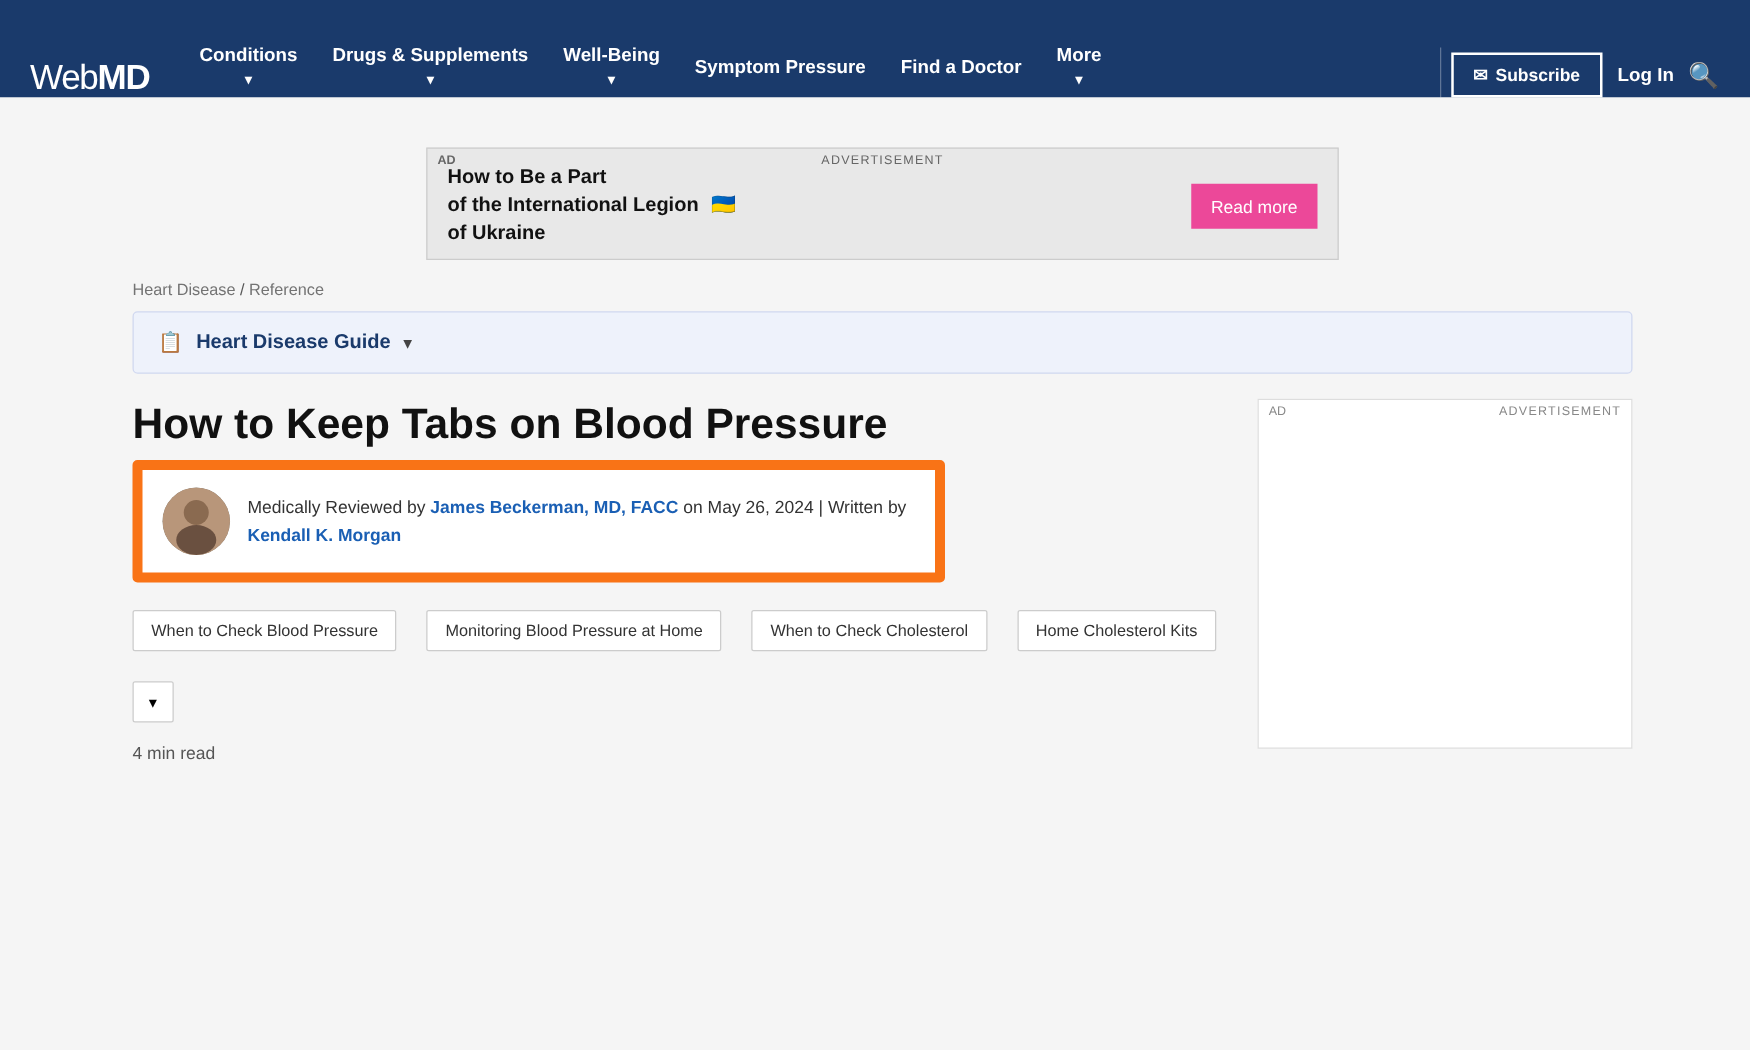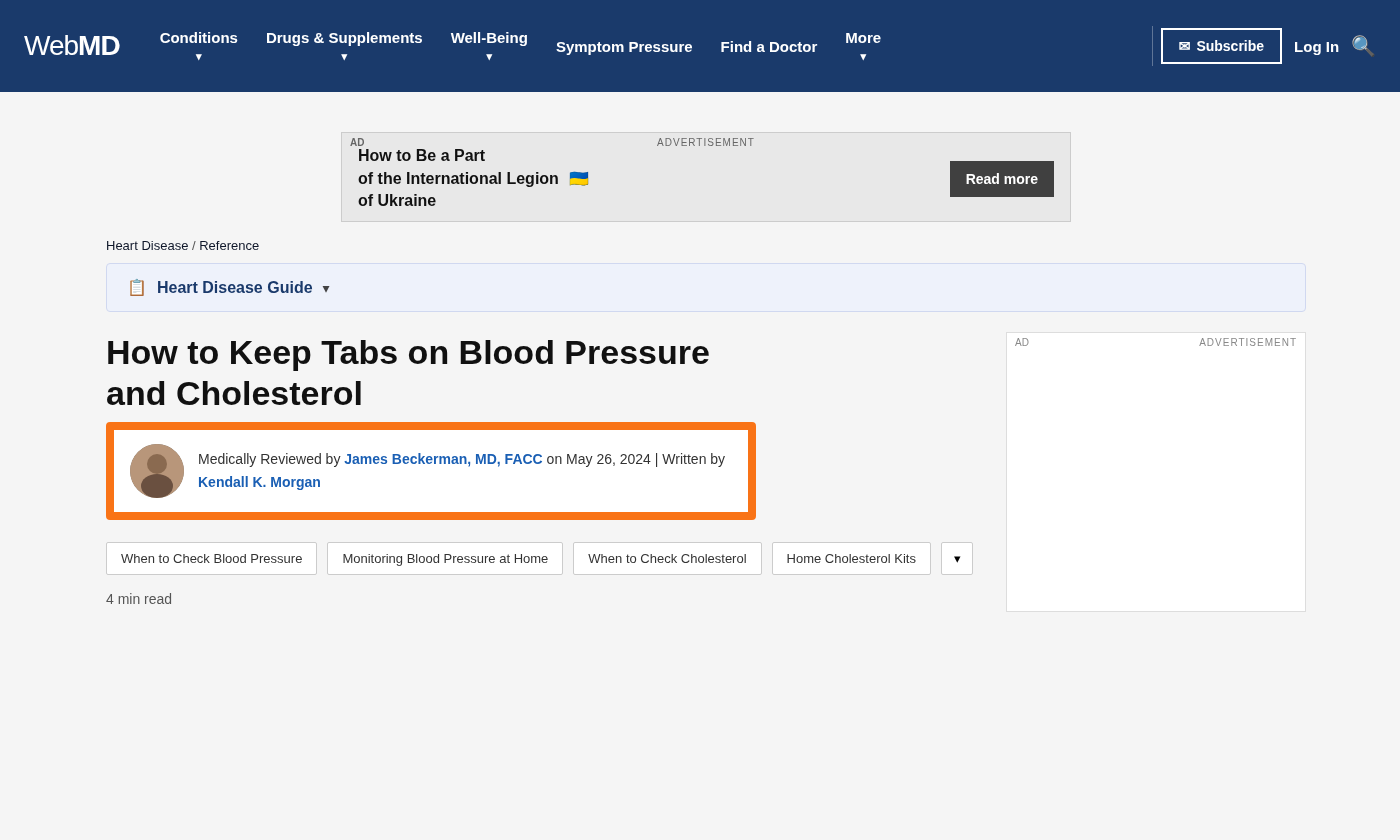--- a/index.html
+++ b/index.html
@@ -1,23 +1,23 @@
 <!DOCTYPE html>
 <html><head>
   <meta charset="utf-8">
   <style>
     * { margin: 0; padding: 0; box-sizing: border-box; }
     body { font-family: Arial, Helvetica, sans-serif; background: #f5f5f5; color: #333; }
 
     
     .navbar {
       background: #1a3a6b;
-      height: 92px;
-      display: flex;
-      align-items: center;
+      height: 78px;
+      display: flex;
+      align-items: flex-end;
       padding: 0 24px;
       gap: 0;
     }
     .navbar-logo {
       margin-right: 28px;
     }
     .logo-text {
       color: white;
       font-size: 28px;
       font-weight: 900;
@@ -158,43 +158,43 @@
       justify-content: space-between;
       gap: 36px;
     }
     .ad-content-text {
       font-size: 16px;
       font-weight: 700;
       line-height: 1.4;
       color: #111;
     }
     .read-more-btn {
-      background: #404040;
+      background: #ec4899;
       color: white;
       border: none;
       padding: 10px 16px;
       font-size: 14px;
-      font-weight: 700;
+      font-weight: 400;
       cursor: pointer;
       white-space: nowrap;
     }
 
     
     .content-area {
       max-width: 1320px;
       margin: 0 auto;
       padding: 0 60px;
     }
     .breadcrumb {
       padding: 16px 0 10px 0;
       font-size: 13px;
       color: #555;
     }
     .breadcrumb a {
-      color: #0f172a;
+      color: #737373;
       text-decoration: none;
     }
 
     
     .guide-bar {
       background: #eef2fb;
       border: 1px solid #d0d8f0;
       border-radius: 4px;
       padding: 14px 20px;
       display: flex;
@@ -275,21 +275,21 @@
     .author-info a {
       color: #1a5fb4;
       text-decoration: none;
       font-weight: 600;
     }
 
     
     .topic-tags {
       display: flex;
       flex-wrap: wrap;
-      gap: 10px;
+      gap: 24px;
       margin-bottom: 16px;
     }
     .topic-tag {
       border: 1px solid #ccc;
       background: white;
       padding: 8px 14px;
       font-size: 13px;
       color: #333;
       cursor: pointer;
       border-radius: 2px;
@@ -412,21 +412,20 @@
       <span class="guide-title">Heart Disease Guide</span>
       <span class="guide-chevron">▾</span>
     </div>
 
     <div class="article-layout">
 
       <div class="article-main">
 
         <h1 class="article-title">
           <span>How to Keep Tabs on Blood Pressure</span><br>
-          <span>and Cholesterol</span>
         </h1>
 
         <div class="author-box">
           <div class="author-avatar">
             <svg class="avatar-svg" viewBox="0 0 54 54" xmlns="http://www.w3.org/2000/svg">
               <circle cx="27" cy="27" r="27" fill="#b8967a"></circle>
               <circle cx="27" cy="20" r="10" fill="#8a6a50"></circle>
               <ellipse cx="27" cy="42" rx="16" ry="12" fill="#6a5040"></ellipse>
             </svg>
           </div>

